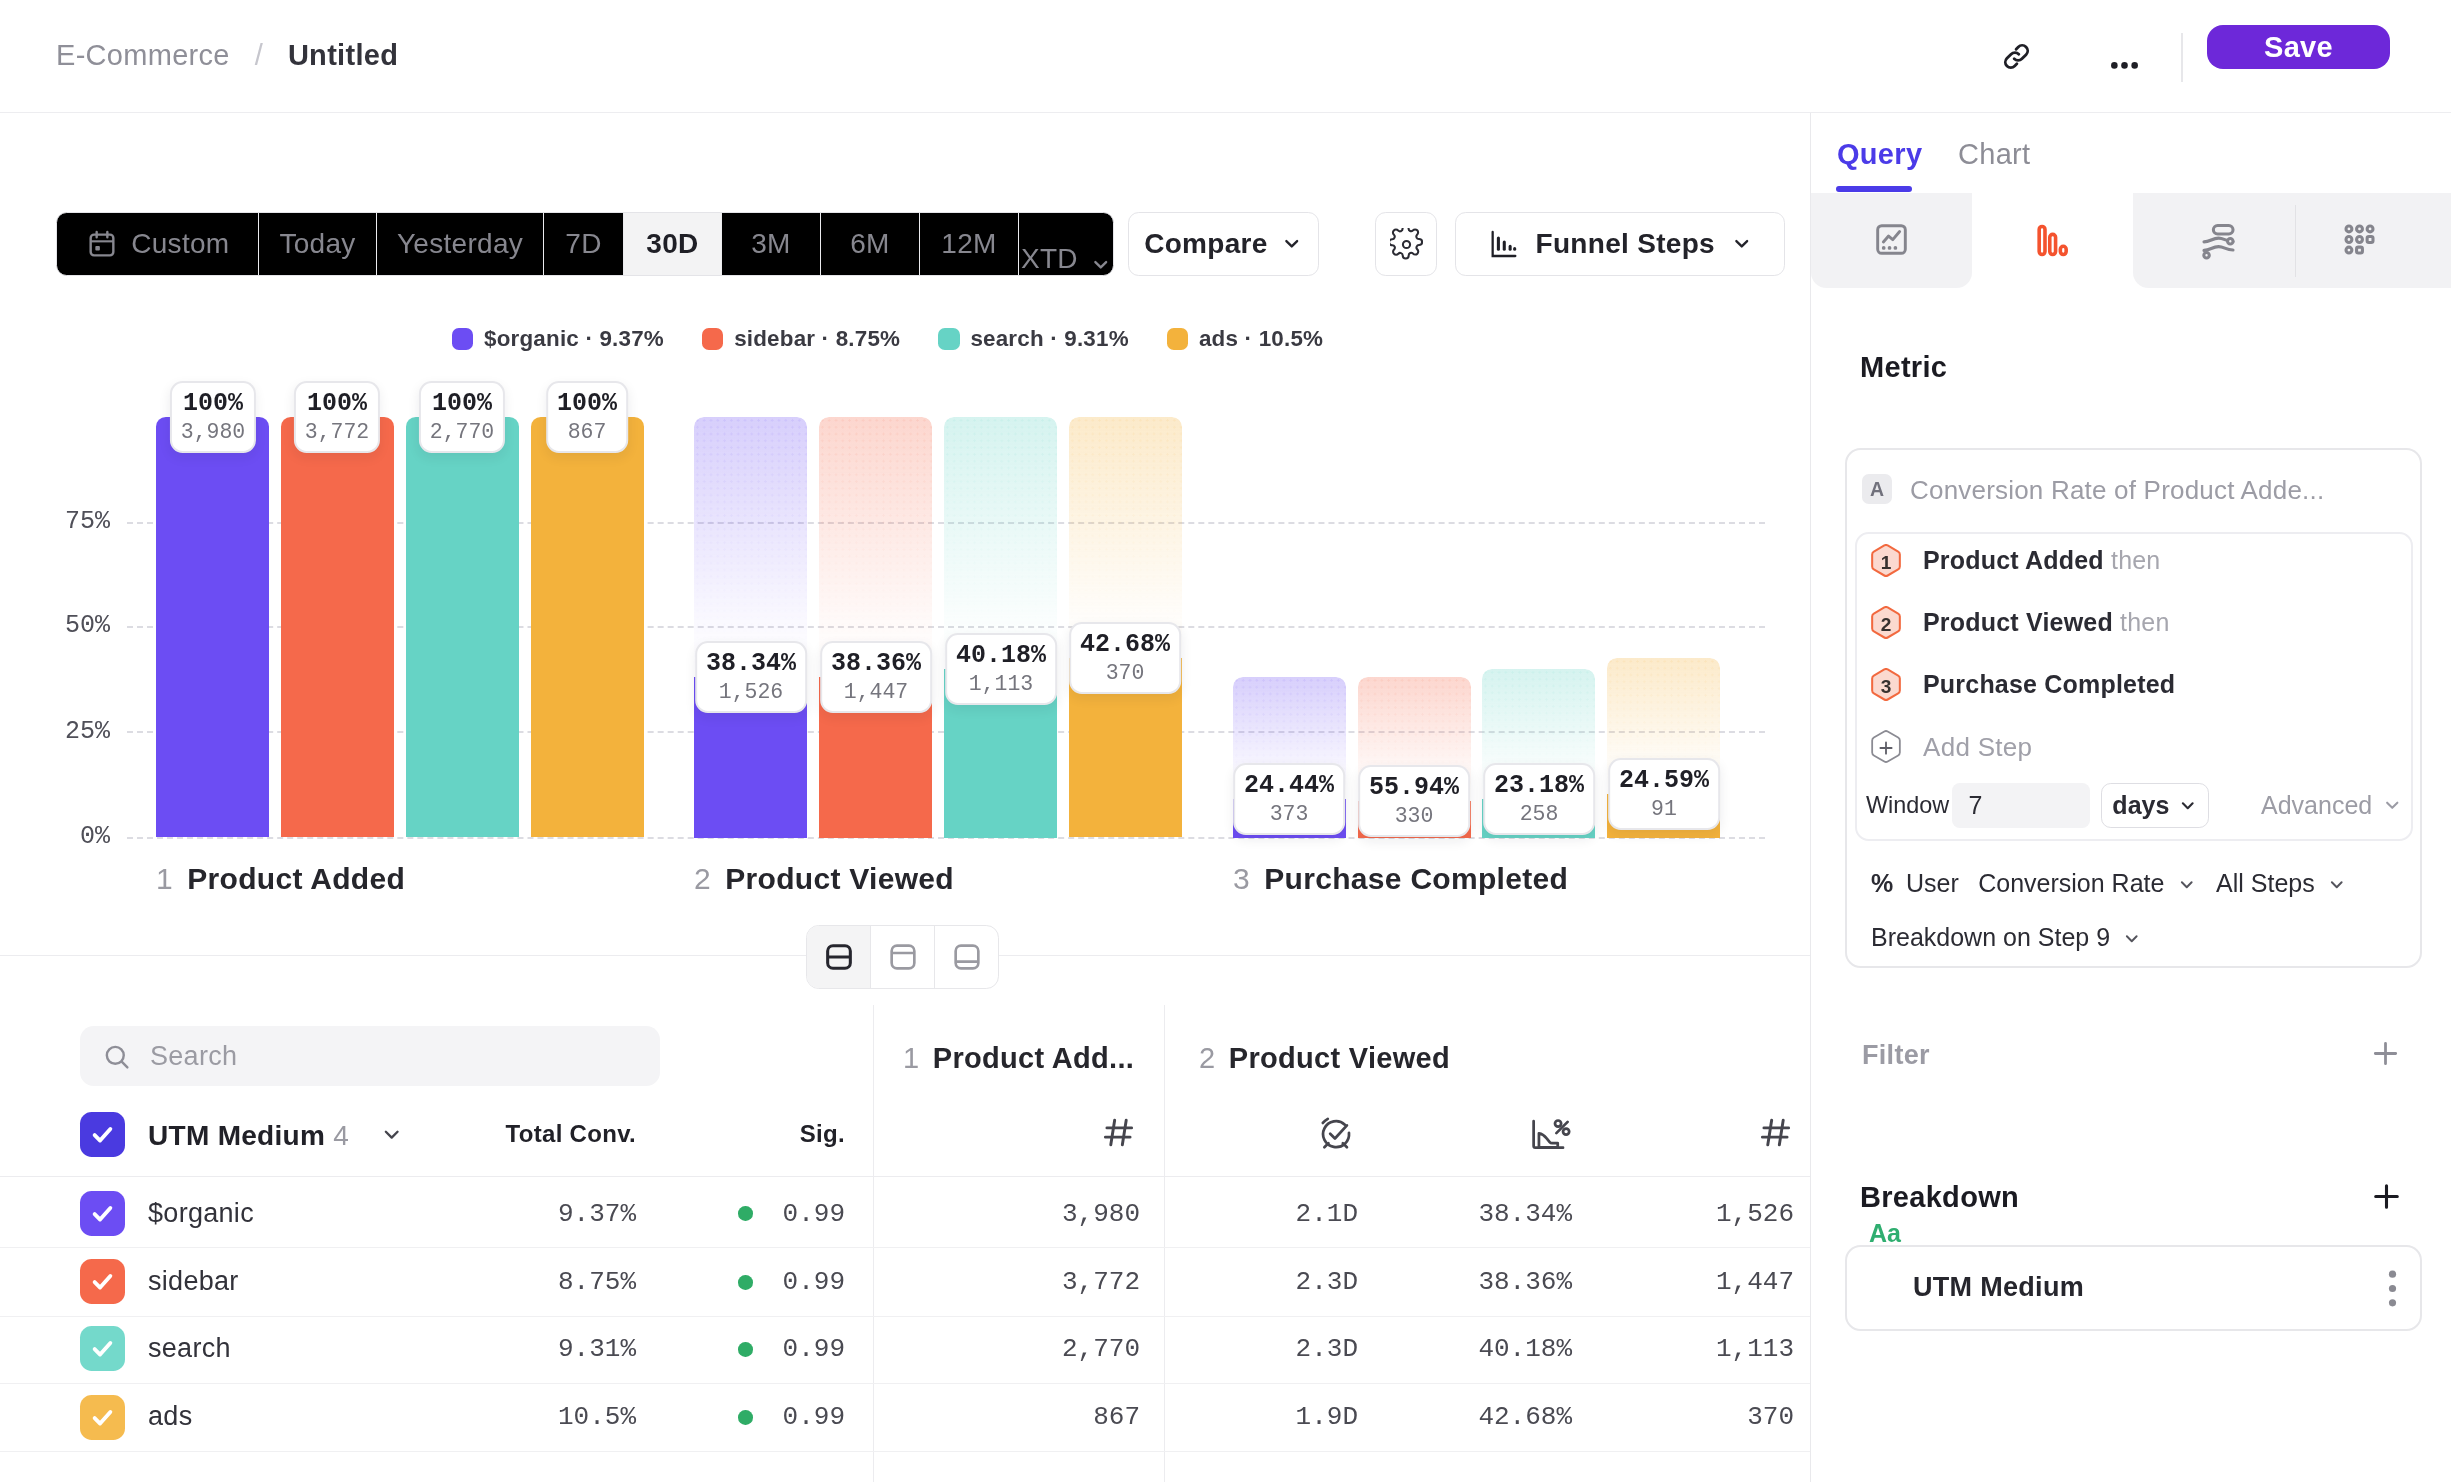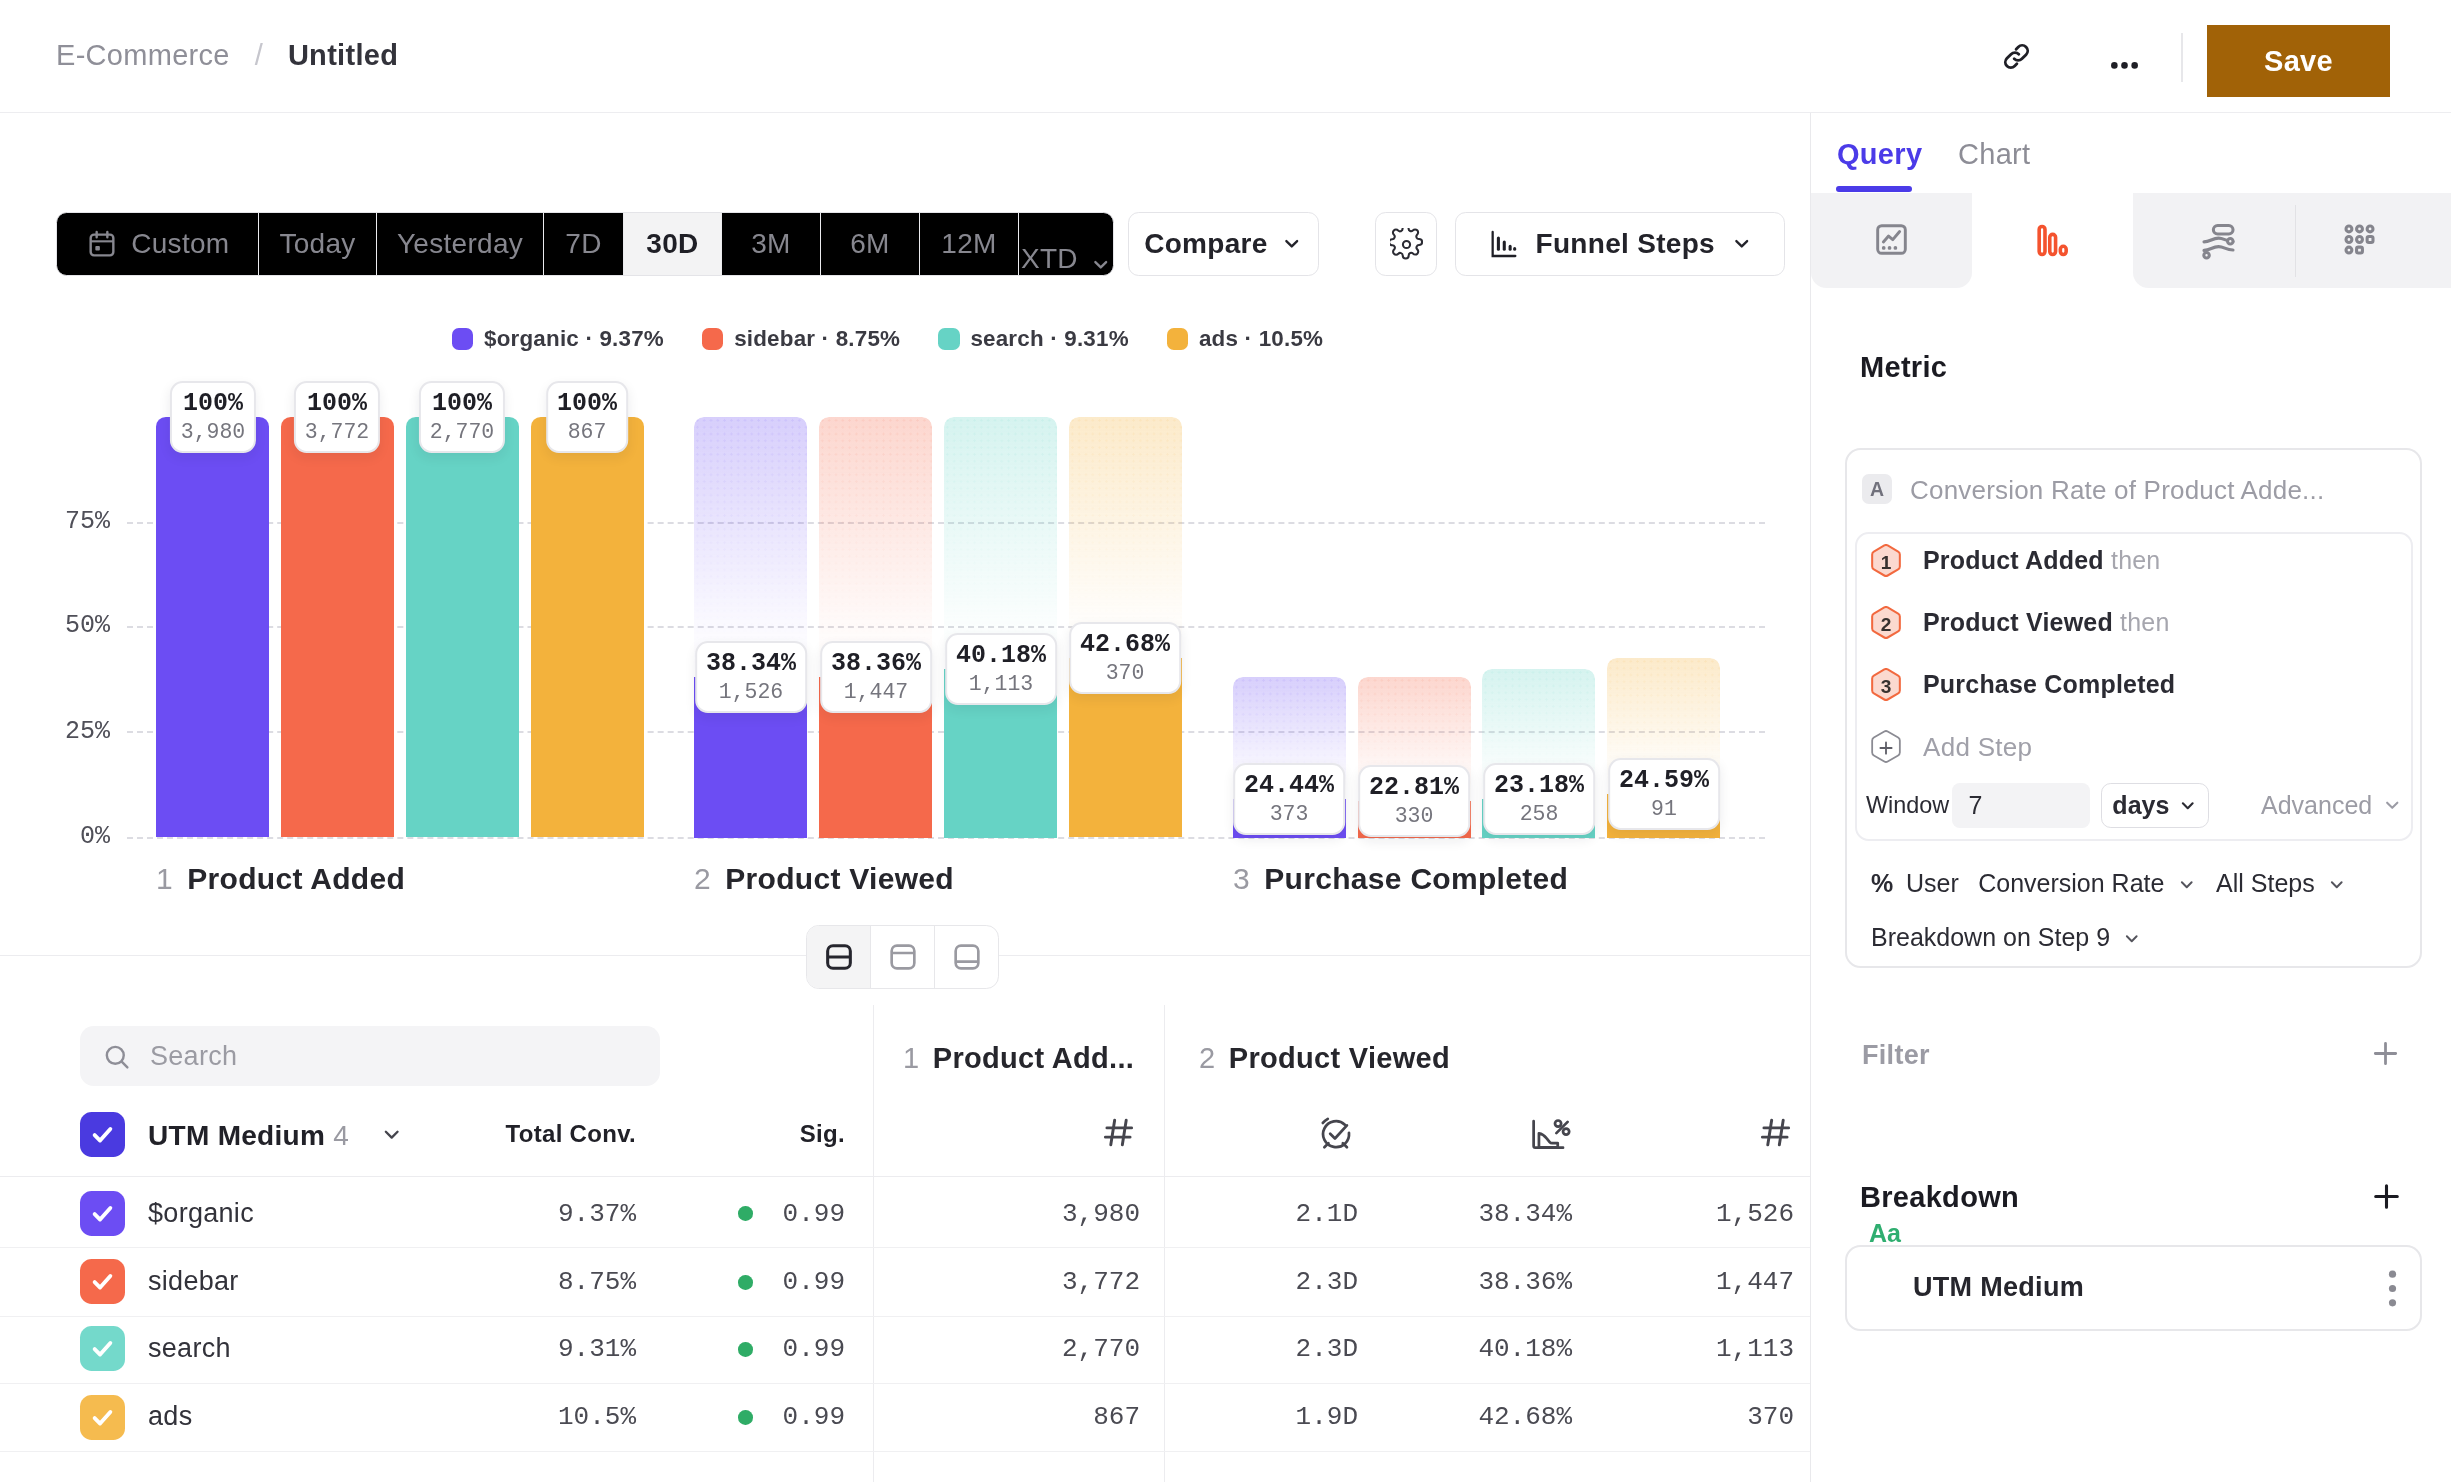--- a/index.html
+++ b/index.html
@@ -9,21 +9,21 @@
   .mono { font-family:"Liberation Mono", monospace; }
   .row { display:flex; align-items:center; }
 
   
   #hdr-line { left:0; top:112px; width:2452px; height:1px; background:#ededf0; }
   #crumbs { left:56px; top:39px; height:35px; font-size:29px; }
   #crumbs .grey { color:#8f8f98; font-weight:500; letter-spacing:0.3px; }
   #crumbs .slash { color:#c6c6cd; margin:0 25px; font-weight:400; }
   #crumbs .dark { color:#33333b; font-weight:600; letter-spacing:0.3px; }
   #hdr-divider { left:2181px; top:33px; width:2px; height:49px; background:#e7e7ea; }
-  #save-btn { left:2207px; top:25px; width:183px; height:72px; background:#a16207; border-radius:0;
+  #save-btn { left:2207px; top:25px; width:183px; height:44px; background:#6d28d9; border-radius:16px;
     color:#fff; font-size:29px; font-weight:600; display:flex; align-items:center; justify-content:center; letter-spacing:0.3px;}
 
   
   #toolbar { left:56px; top:212px; height:64px; border:1px solid #e4e4e8; border-radius:10.7px; display:flex; background:#000000; }
   #toolbar .cell { height:100%; display:flex; align-items:center; justify-content:center;
     font-size:28px; color:#87878f; font-weight:500; border-right:1px solid #ebebee; letter-spacing:0.3px; }
   #toolbar .cell:last-child { border-right:none;align-items:flex-end; }
   #toolbar .sel { background:#f3f3f4; color:#1f1f26; font-weight:700; }
   .btn { border:1px solid #e4e4e8; border-radius:10.7px; background:#fff; display:flex; align-items:center; justify-content:center; }
   #cmp-btn { left:1128px; top:212px; width:191px; height:64px; font-size:28px; font-weight:600; color:#23232a; gap:13.7px; letter-spacing:0.3px;}
@@ -204,21 +204,21 @@
     </div>
 <div class="tip" style="left:1125px; top:622px; transform:translateX(-50%);">
       <div class="p">42.68%</div>
       <div class="c">370</div>
     </div>
 <div class="tip" style="left:1289px; top:763px; transform:translateX(-50%);">
       <div class="p">24.44%</div>
       <div class="c">373</div>
     </div>
 <div class="tip" style="left:1414px; top:765px; transform:translateX(-50%);">
-      <div class="p">22.81%</div>
+      <div class="p">55.94%</div>
       <div class="c">330</div>
     </div>
 <div class="tip" style="left:1539px; top:763px; transform:translateX(-50%);">
       <div class="p">23.18%</div>
       <div class="c">258</div>
     </div>
 <div class="tip" style="left:1664px; top:758px; transform:translateX(-50%);">
       <div class="p">24.59%</div>
       <div class="c">91</div>
     </div>

